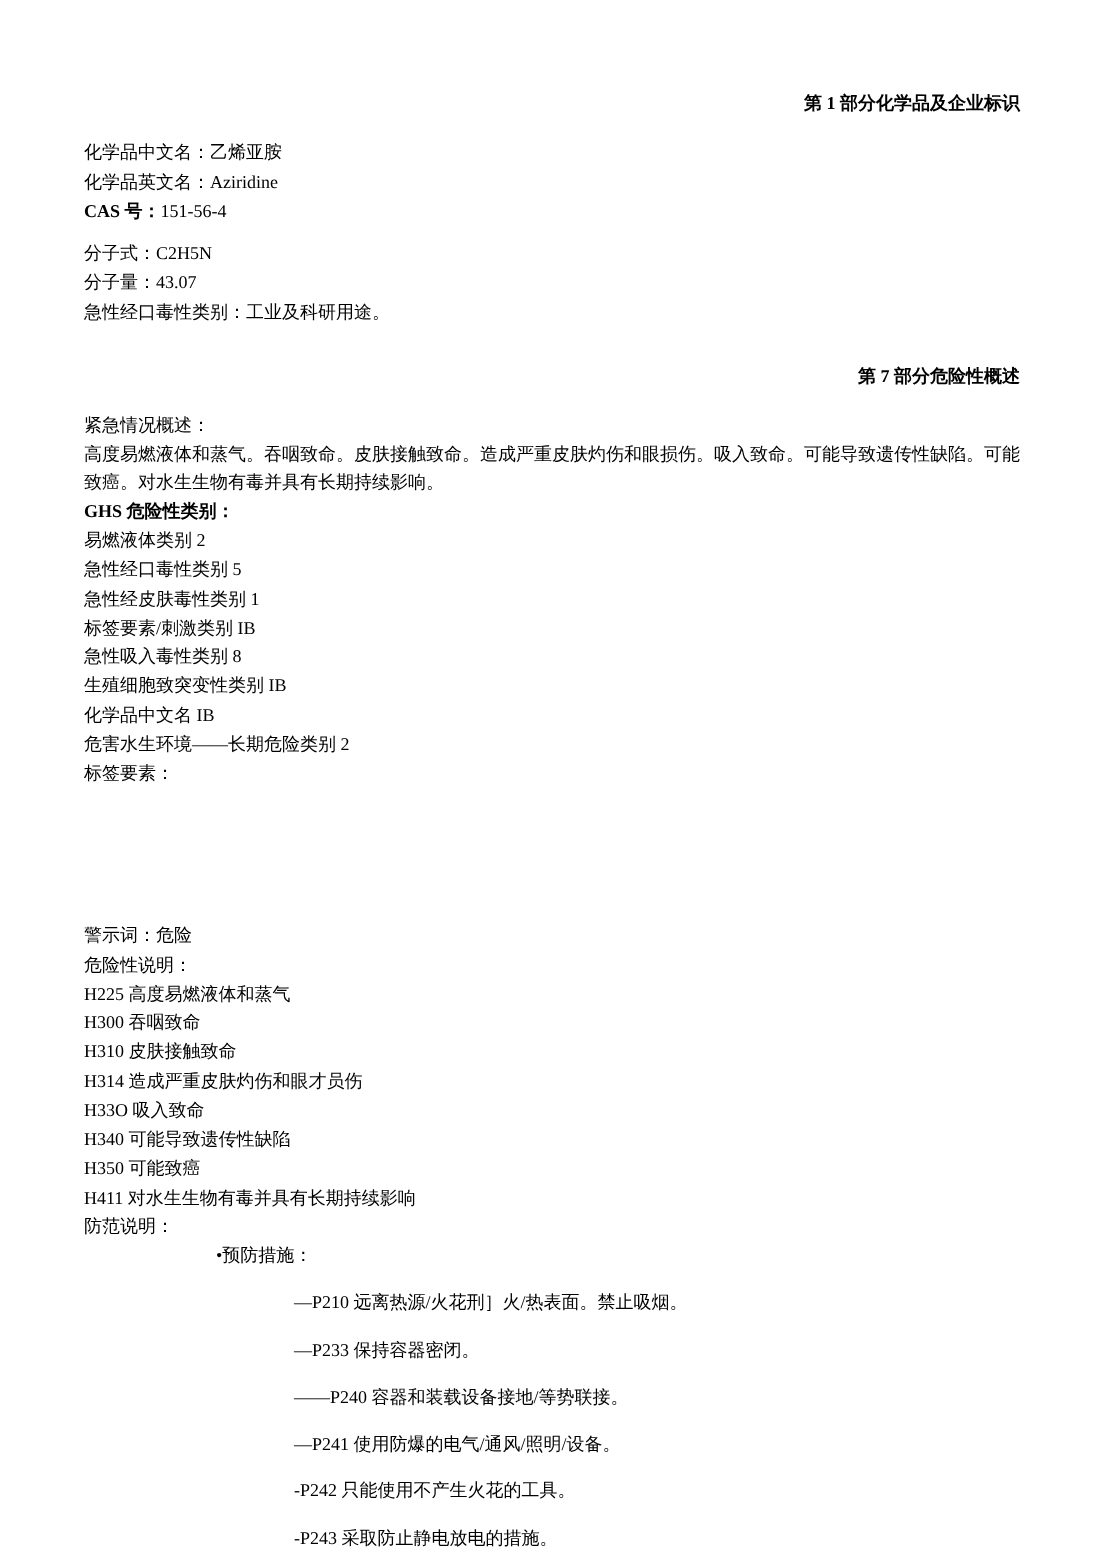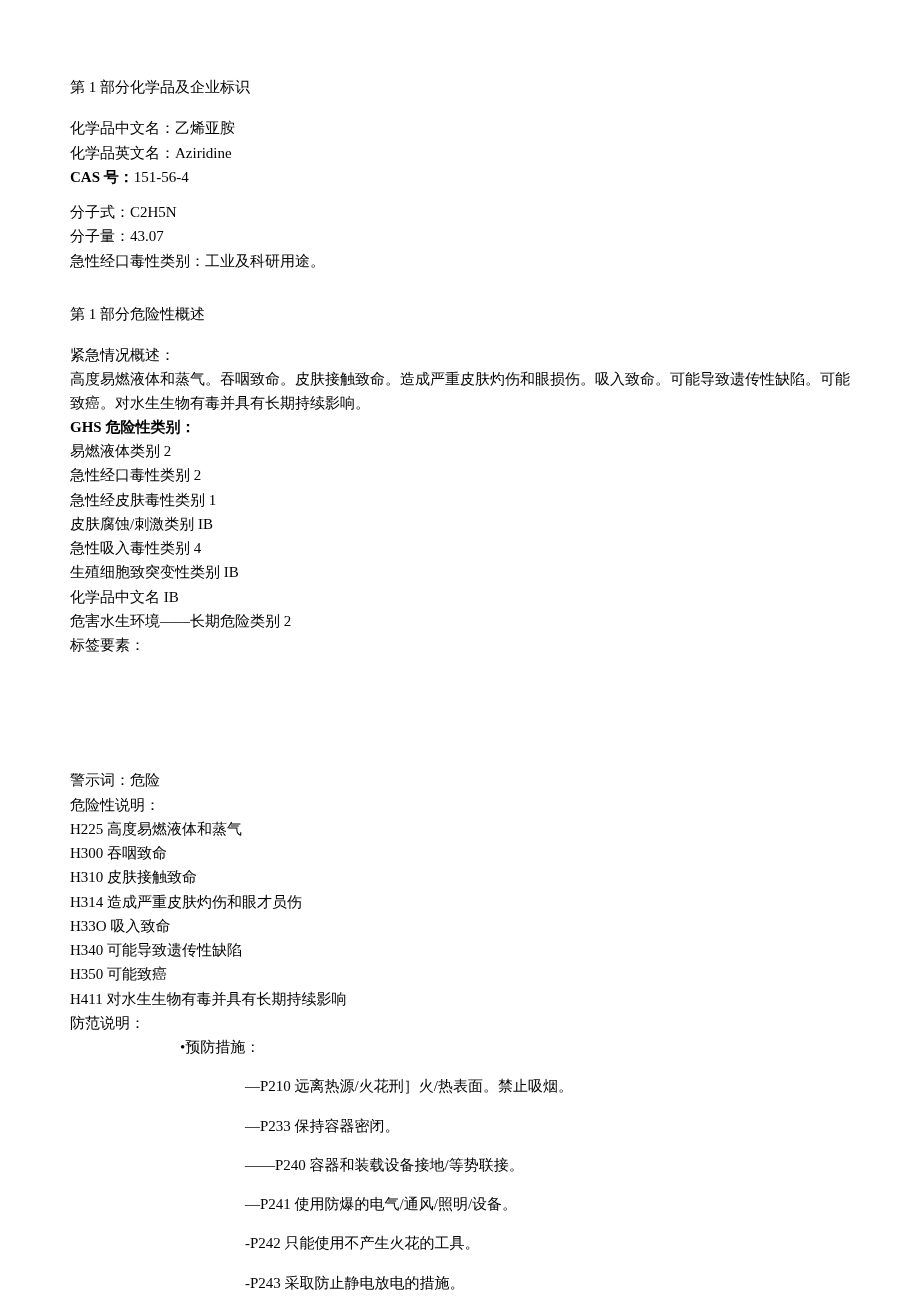--- a/index.html
+++ b/index.html
@@ -7,22 +7,22 @@
     font-size: 15px;
     line-height: 1.55;
     color: #000;
     background: #fff;
     margin: 0;
     padding: 70px 70px 40px 70px;
     width: 920px;
     box-sizing: border-box;
   }
   .section-title {
-    text-align: left;
-    font-weight: normal;
+    text-align: right;
+    font-weight: bold;
     margin: 6px 0 18px 0;
   }
   .section-title-gap {
     margin-top: 30px;
     margin-bottom: 18px;
   }
   .bold-label {
     font-weight: bold;
     text-align: center;
   }
@@ -58,33 +58,33 @@
 <div class="line" style="margin-top:12px">
   <span>分子式：</span><span>C2H5N</span>
 </div>
 <div class="line">
   <span>分子量：</span><span>43.07</span>
 </div>
 <div class="line">
   <span>急性经口毒性类别：</span><span>工业及科研用途。</span>
 </div>
 
-<div class="section-title section-title-gap">第 1 部分危险性概述</div>
+<div class="section-title section-title-gap">第 7 部分危险性概述</div>
 
 <div class="line">紧急情况概述：</div>
 <div class="line">高度易燃液体和蒸气。吞咽致命。皮肤接触致命。造成严重皮肤灼伤和眼损伤。吸入致命。可能导致遗传性缺陷。可能致癌。对水生生物有毒并具有长期持续影响。</div>
 
 <div class="line">
   <span class="bold-label">GHS 危险性类别：</span>
 </div>
 <div class="line">易燃液体类别 2</div>
-<div class="line">急性经口毒性类别 2</div>
+<div class="line">急性经口毒性类别 5</div>
 <div class="line">急性经皮肤毒性类别 1</div>
-<div class="line">皮肤腐蚀/刺激类别 IB</div>
-<div class="line">急性吸入毒性类别 4</div>
+<div class="line">标签要素/刺激类别 IB</div>
+<div class="line">急性吸入毒性类别 8</div>
 <div class="line">生殖细胞致突变性类别 IB</div>
 <div class="line">化学品中文名 IB</div>
 <div class="line">危害水生环境——长期危险类别 2</div>
 
 <div class="line">标签要素：</div>
 
 <div class="big-gap"></div>
 
 <div class="line">
   <span>警示词：</span><span>危险</span>

